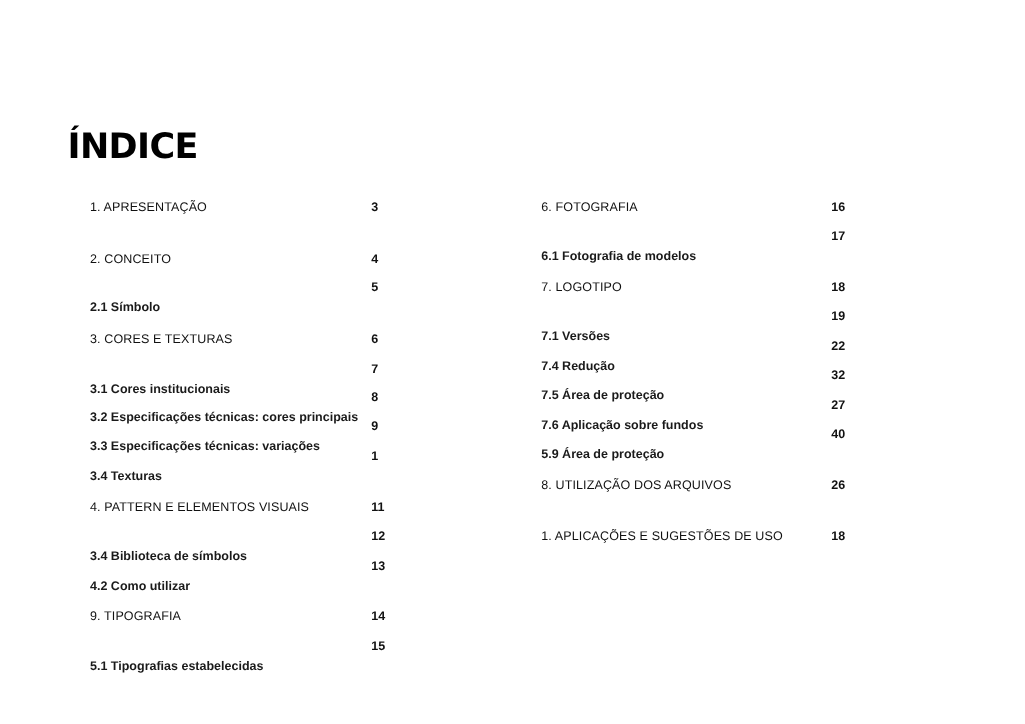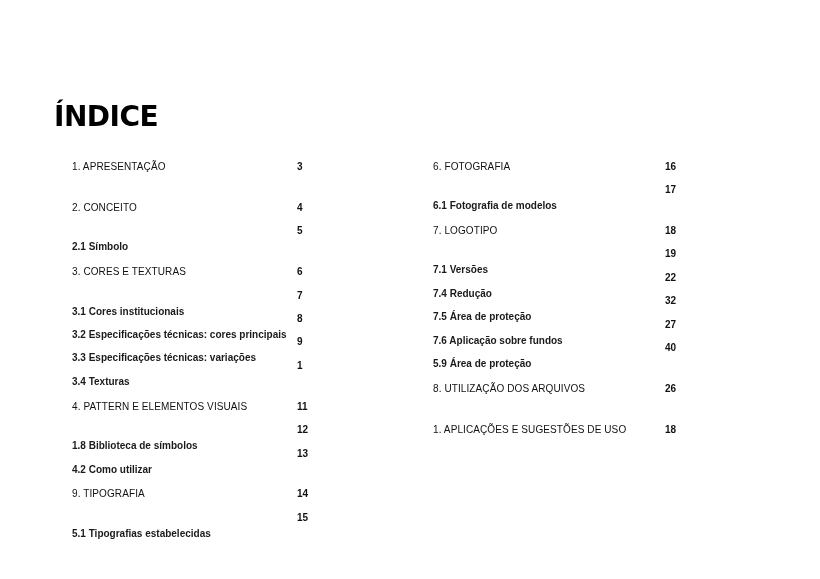--- a/index.html
+++ b/index.html
@@ -88,21 +88,21 @@
     </div>
     <div class="toc-entry col-left sub" style="top: 358px;">
       <span class="label">3.4 Texturas</span>
       <span class="page">1</span>
     </div>
     <div class="toc-entry col-left main" style="top: 399px;">
       <span class="label">4. PATTERN E ELEMENTOS VISUAIS</span>
       <span class="page">11</span>
     </div>
     <div class="toc-entry col-left sub" style="top: 422px;">
-      <span class="label">1.8 Biblioteca de símbolos</span>
+      <span class="label">3.4 Biblioteca de símbolos</span>
       <span class="page">12</span>
     </div>
     <div class="toc-entry col-left sub" style="top: 446px;">
       <span class="label">4.2 Como utilizar</span>
       <span class="page">13</span>
     </div>
     <div class="toc-entry col-left main" style="top: 486px;">
       <span class="label">9. TIPOGRAFIA</span>
       <span class="page">14</span>
     </div>

